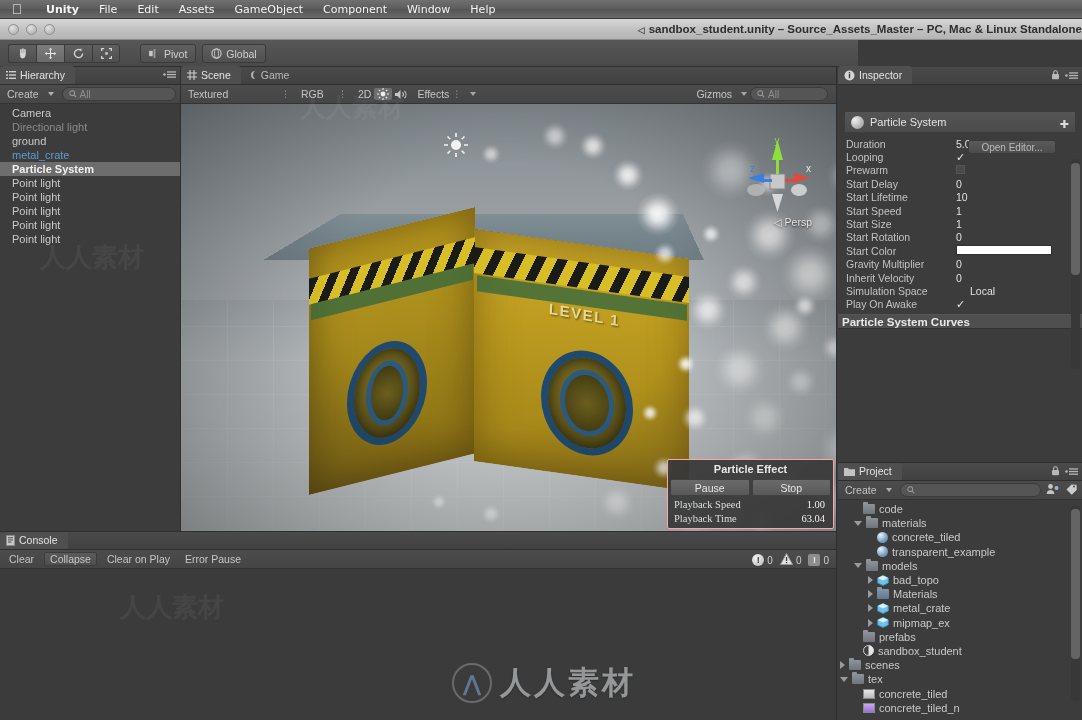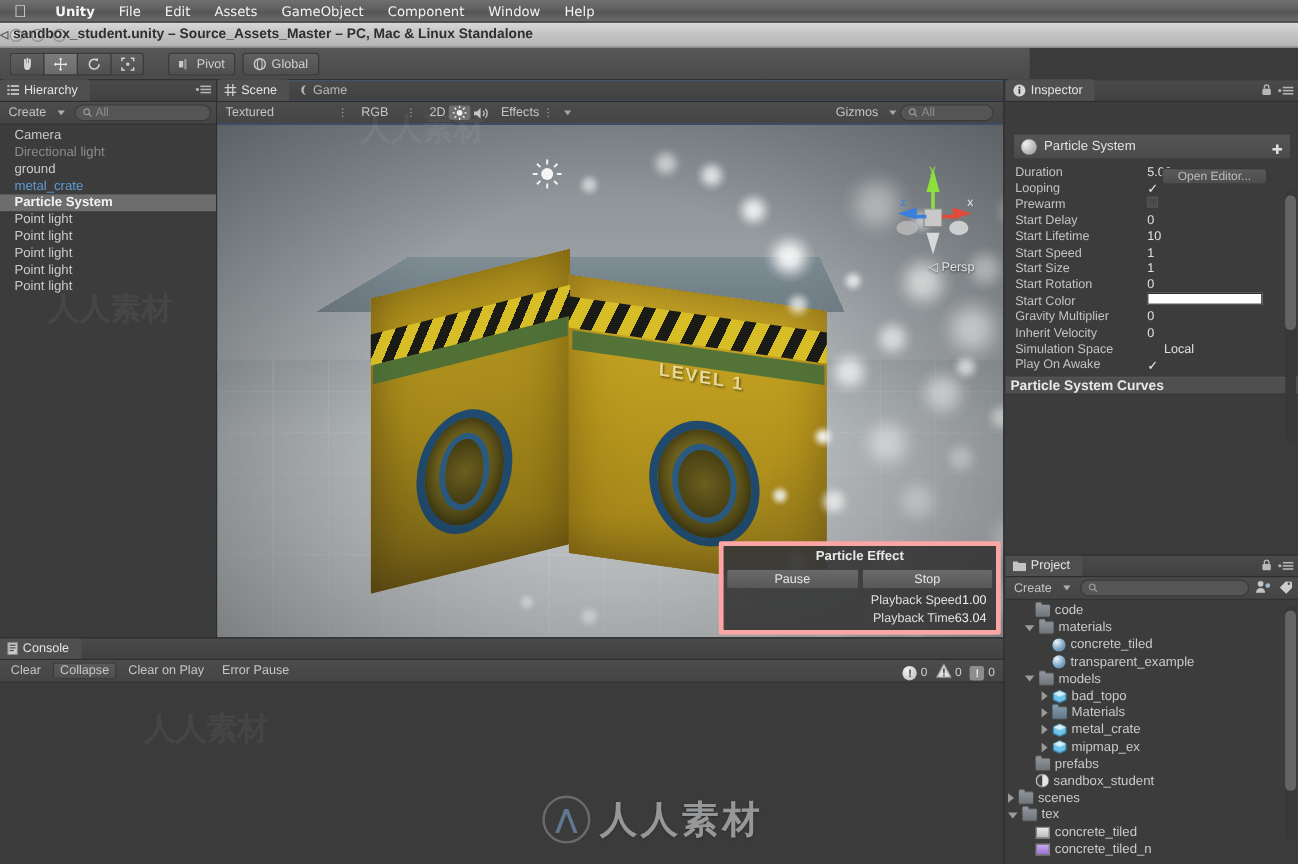--- a/index.html
+++ b/index.html
@@ -36,21 +36,21 @@
     position: absolute; left: 0; top: 19px; width: 1082px; height: 21px;
     background: linear-gradient(180deg,#d7d7d7 0%,#c2c2c2 50%,#b4b4b4 100%);
     border-bottom: 1px solid #8d8d8d;
     display: flex; align-items: center;
   }
   .traffic { display: flex; gap: 7px; padding-left: 8px; }
   .tl { width: 11px; height: 11px; border-radius: 50%;
         background: radial-gradient(circle at 35% 30%, #e2e2e2, #a9a9a9);
         border: 1px solid #8e8e8e; }
   .title-text {
-    position: absolute; left: 0; right: 0; text-align: left;
+    position: absolute; left: 0; right: 0; text-align: right;
     font-size: 11.5px; color: #2e2e2e; font-weight: bold;
     font-family: "Liberation Sans", sans-serif;
   }
   .title-doc-icon { font-size: 9px; color: #555; margin-right: 4px; }
 
   
   .toolbar {
     position: absolute; left: 0; top: 40px; width: 858px; height: 27px;
     background: linear-gradient(180deg,#575757 0%,#4a4a4a 100%);
     border-bottom: 1px solid #2f2f2f;
@@ -193,31 +193,31 @@
   .pt { position:absolute; border-radius:50%;
         background: radial-gradient(circle, #ffffff 0%, rgba(255,255,255,.85) 22%, rgba(255,255,255,.18) 55%, rgba(255,255,255,0) 72%); }
 
   .gizmo-axis { position: absolute; right: 22px; top: 30px; width: 72px; height: 88px; }
   .persp-lbl { position:absolute; right: 24px; top: 112px; font-size: 10.5px; color:#e4e4e4;
                text-shadow: 0 1px 2px rgba(0,0,0,.7); }
   .lightgizmo { position:absolute; left: 262px; top: 28px; width: 26px; height: 26px; }
 
   
   .pe-panel {
-    position:absolute; right: 2px; bottom: 2px; width: 235px;
-    background: rgba(56,56,56,.93); border: 4px solid #fca5a5; border-radius: 2px;
+    position:absolute; right: 2px; bottom: 2px; width: 167px;
+    background: rgba(56,56,56,.93); border: 1px solid #fca5a5; border-radius: 2px;
   }
   .pe-title { text-align:center; font-size: 11px; font-weight: bold; color:#e8e8e8;
               padding: 3px 0 4px; }
   .pe-btns { display:flex; padding: 0 2px; gap: 2px; }
   .pe-btn { flex:1; height:17px; display:flex; align-items:center; justify-content:center;
             background: linear-gradient(180deg,#6a6a6a,#585858); border:1px solid #404040;
             border-radius:2px; font-size:10.5px; color:#e6e6e6; }
-  .pe-row { display:flex; justify-content:flex-end; padding: 3px 8px 0 6px;
-            font-size: 10.5px; color:#dedede; }
+  .pe-row { display:flex; justify-content:space-between; padding: 3px 8px 0 6px;
+            font-size: 10.5px; color:#dedede;font-family:Liberation Serif, serif; }
   .pe-row .v { color:#efefef; }
 
   
   #inspector { left: 838px; top: 67px; width: 244px; height: 398px; background:#3c3c3c; }
   .insp-openeditor {
     position:absolute; right: 26px; top: 73px; width: 88px; height: 14px; overflow:hidden;
     background: linear-gradient(180deg,#5a5a5a,#4c4c4c); border:1px solid #3a3a3a;
     border-radius:3px; font-size:10px; color:#bcbcbc; text-align:center; line-height:13px;
   }
   .comp-header {

